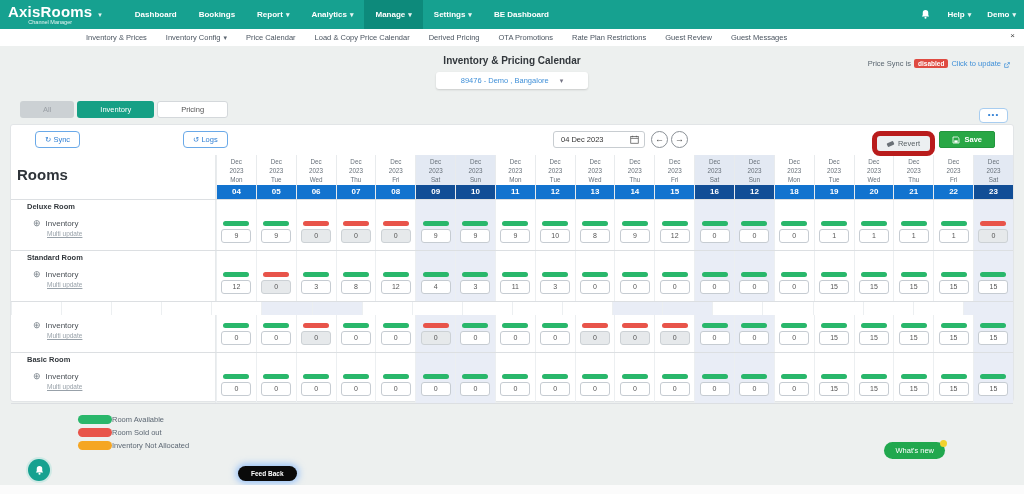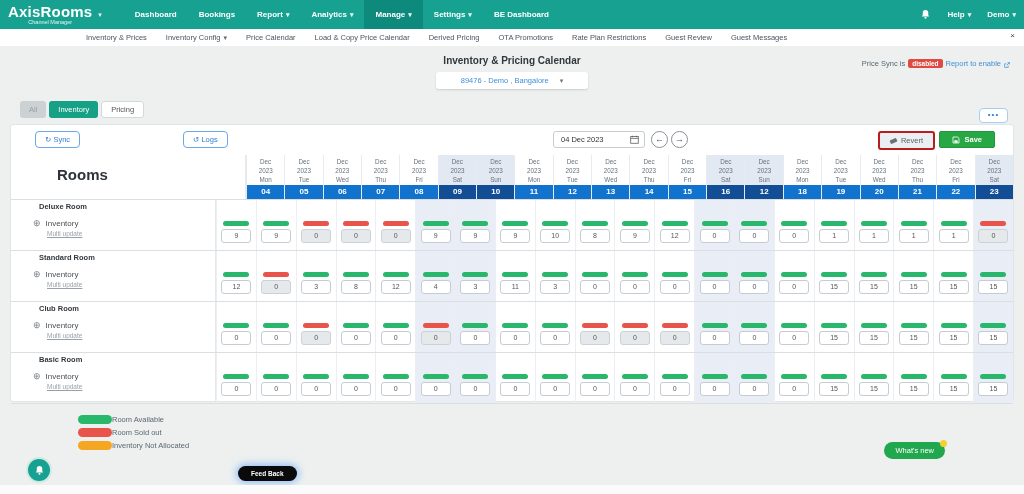--- a/index.html
+++ b/index.html
@@ -33,61 +33,61 @@
                  box-shadow:0 1px 2px rgba(0,0,0,.15); display:flex; align-items:center; justify-content:center;
                  font-size:7.5px; color:#4090d8; cursor:pointer; gap:8px; }
   .prop-select .caret { color:#667; }
   .price-sync { position:absolute; right:14px; top:13px; font-size:7.5px; color:#5a6670; display:flex; align-items:center; gap:3px; }
   .sync-badge { background:#df4b41; color:#fff; font-size:6.5px; padding:1px 4px; border-radius:2px; font-weight:bold; }
   .sync-link { color:#4090d8; cursor:pointer; }
   .ext-ico { width:6px; height:6px; display:inline-block; }
 
   
   .tabs-row { margin:6px 0 0 20px; display:flex; gap:3px; }
-  .tab { height:17px; line-height:17px; padding:0 9px; font-size:7.5px; border-radius:3px; cursor:pointer; }
+  .tab { height:17px; line-height:17px; padding:0 23px; font-size:7.5px; border-radius:3px; cursor:pointer; }
   .tab.disabled { background:#ccd1d4; color:#9aa0a5; }
   .tab.active { background:#16a085; color:#fff; }
   .tab.normal { background:#fff; color:#555; border:1px solid #d4d8db; line-height:15px; }
   .more-btn { position:absolute; right:16px; top:108px; width:29px; height:15px; background:#fff; border:1px solid #a8cdf0;
               border-radius:4px; color:#2f7fd4; font-size:8px; letter-spacing:1px; text-align:center; line-height:12px; cursor:pointer; }
 
   
   .card { margin:6px 10px 0; background:#fff; border:1px solid #e2e5e7; border-radius:3px; height:278px; position:relative; }
   .toolbar { height:30px; position:relative; }
   .btn-blue { position:absolute; top:6px; background:#fff; border:1px solid #6aa9e8; color:#2f7fd4; border-radius:4px;
               font-size:7.5px; padding:3px 9px; cursor:pointer; }
   .btn-sync { left:24px; }
   .btn-logs { left:172px; }
   .datebox { position:absolute; left:542px; top:6px; width:92px; height:17px; border:1px solid #c8cdd1; border-radius:3px;
              background:#fff; display:flex; align-items:center; }
   .datebox input { border:0; outline:0; width:68px; font-size:7.5px; padding-left:7px; color:#333; font-family:inherit; background:transparent; }
   .cal-ico { margin-left:auto; margin-right:5px; display:flex; }
   .nav-circ { position:absolute; top:6px; width:17px; height:17px; border:1px solid #8a9096; border-radius:50%;
               background:#fff; text-align:center; line-height:15px; font-size:9px; color:#555; cursor:pointer; }
   .circ-prev { left:640px; } .circ-next { left:660px; }
-  .btn-revert { position:absolute; right:78px; top:6px; background:#eceff1; border:2px solid #b91c1c; color:#5a6266;
-                border-radius:3px; font-size:7.5px; padding:3px 10px; cursor:pointer; display:flex; align-items:center; gap:4px;margin-left:17px; }
+  .btn-revert { position:absolute; right:78px; top:6px; background:#eceff1; border:5px solid #b91c1c; color:#5a6266;
+                border-radius:8px; font-size:7.5px; padding:3px 10px; cursor:pointer; display:flex; align-items:center; gap:4px;margin-left:17px; }
   .eraser { width:7px; height:4px; background:#6a7076; transform:rotate(-24deg); border-radius:1px; display:inline-block; }
   .btn-save { position:absolute; right:18px; top:6px; background:#28a745; border:1px solid #23963e; color:#fff;
               border-radius:2px; font-size:7.5px; font-weight:bold; padding:3px 12px; cursor:pointer; display:flex; align-items:center; gap:4px; }
 
   
   .cal { border-bottom:1px solid #dcdfe2; }
   .cal-row { display:flex; }
   .left-col { flex:0 0 205px; border-right:1px solid #e6e9eb; }
   .day { flex:1 1 0; border-left:1px solid #eceff1; min-width:0; }
   .header-row { height:44px; }
-  .rooms-head { font-size:15px; font-weight:bold; color:#2f343a; padding-left:16px; line-height:40px;margin-left:30px; }
+  .rooms-head { font-size:15px; font-weight:bold; color:#2f343a; padding-left:6px; line-height:40px; }
   .day-head { display:flex; flex-direction:column; border-left-color:#e8ebed; }
   .day-text { flex:1; font-size:6.3px; line-height:1.45; color:#68717a; text-align:center; padding-top:2px; }
   .day-head.wknd .day-text { background:#e3e9f3; }
   .day-num { height:14px; line-height:14px; text-align:center; font-size:8px; font-weight:bold; color:#fff; background:#1273cf; }
   .day-head.wknd .day-num { background:#114e96;text-align:center; }
   .name-row { height:14px; border-top:1px solid #dcdfe2; }
-  .name-cell { font-size:7.5px; font-weight:bold; color:#33383d; padding-left:28px; line-height:14px; }
+  .name-cell { font-size:7.5px; font-weight:bold; color:#33383d; padding-left:16px; line-height:14px; }
   .inv-row { height:37px; }
   .inv-cell { padding:5px 0 0 22px; }
   .inv-line { font-size:8px; color:#4a5056; display:flex; align-items:center; }
   .plus { font-size:9px; color:#7a838b; margin-right:5px; cursor:pointer; }
   .multi { font-size:6.5px; color:#98a1a9; text-decoration:underline; margin:2px 0 0 14px; cursor:pointer; }
   .day.body.wknd { background:#e9edf6; }
   .cellwrap { display:flex; flex-direction:column; align-items:center; justify-content:center; gap:3px; }
   .bar { width:26px; height:5px; border-radius:2.5px; }
   .bar.green { background:#29b76b; } .bar.red { background:#e8544a; }
   .cell-input { width:30px; height:14px; border:1px solid #c6ccd2; border-radius:3px; font-size:7px; text-align:center;
@@ -155,21 +155,21 @@
 
 <div class="page-head">
   <div class="page-title">Inventory &amp; Pricing Calendar</div>
   <div class="prop-select">
     <span>89476 - Demo , Bangalore</span>
     <span class="caret">▾</span>
   </div>
   <div class="price-sync">
     <span>Price Sync is</span>
     <span class="sync-badge">disabled</span>
-    <span class="sync-link">Report to enable</span>
+    <span class="sync-link">Click to update</span>
     <span class="ext-ico">
       <svg width="6" height="6" viewBox="0 0 10 10">
           <path d="M1 3h3M1 3v6h6V6M6 1h3v3M9 1 4.5 5.5" stroke="#4090d8" fill="none" stroke-width="1.2"></path>
         </svg>
     </span>
   </div>
 </div>
 
 <div class="tabs-row">
     <div class="tab disabled">All</div>
@@ -507,21 +507,20 @@
         <div class="day body cellwrap">
           <div class="bar green"></div>
           <input class="cell-input" value="15" style="">
         </div>
         <div class="day body cellwrap wknd">
           <div class="bar green"></div>
           <input class="cell-input" value="15" style="">
         </div>
       </div>
       <div class="cal-row name-row">
-        <div class="left-col name-cell">Club Room</div>
         <div class="day body"></div>
         <div class="day body"></div>
         <div class="day body"></div>
         <div class="day body"></div>
         <div class="day body"></div>
         <div class="day body wknd"></div>
         <div class="day body wknd"></div>
         <div class="day body"></div>
         <div class="day body"></div>
         <div class="day body"></div>

